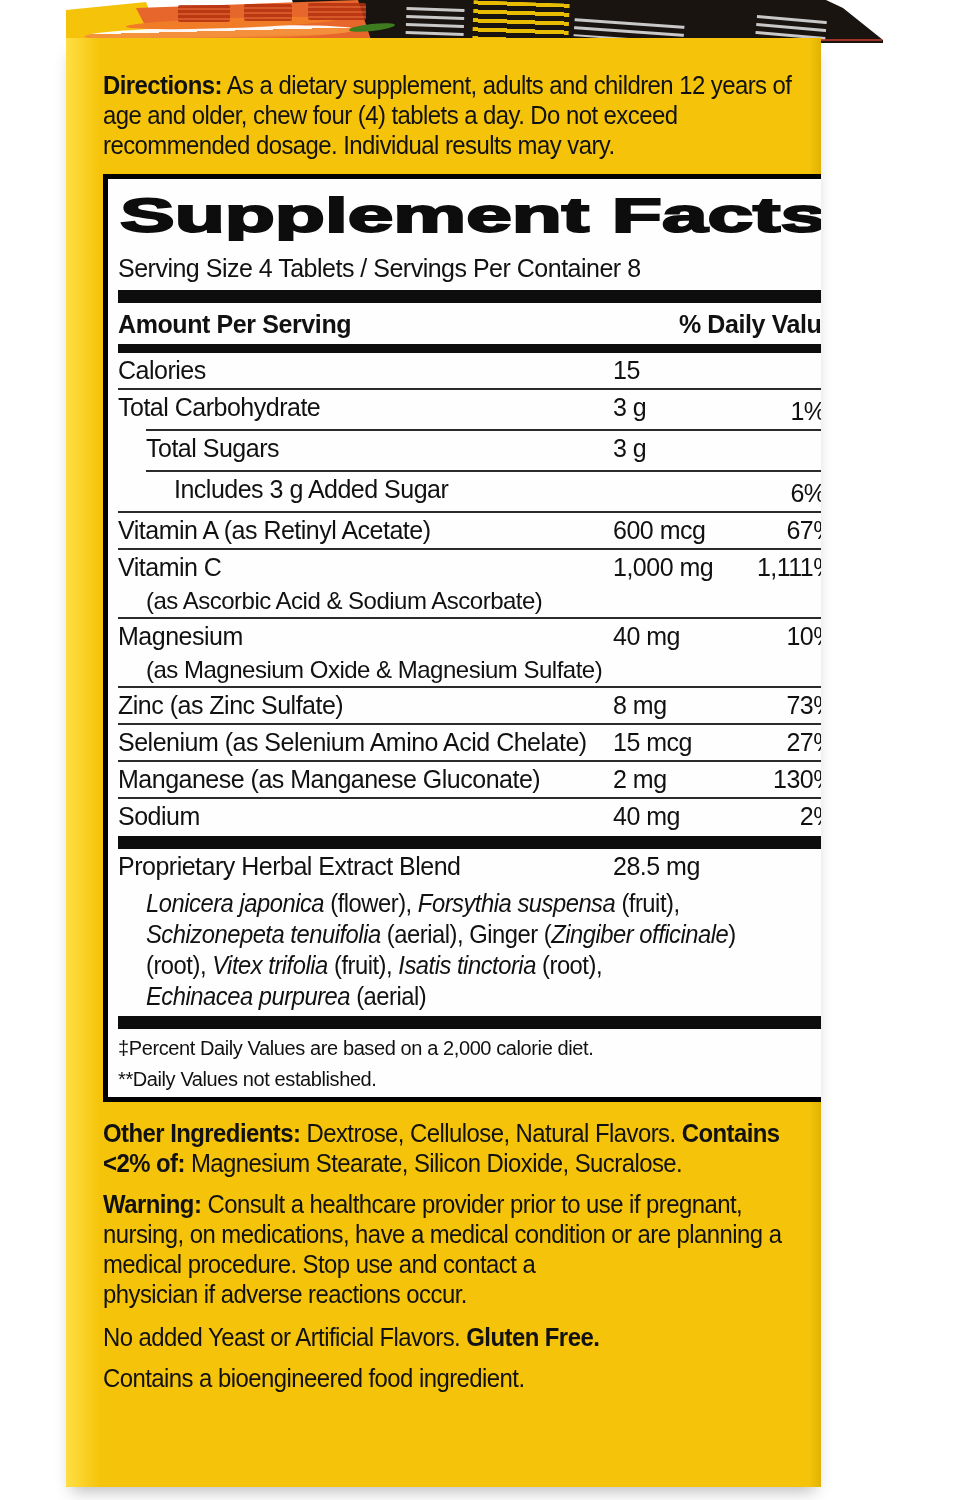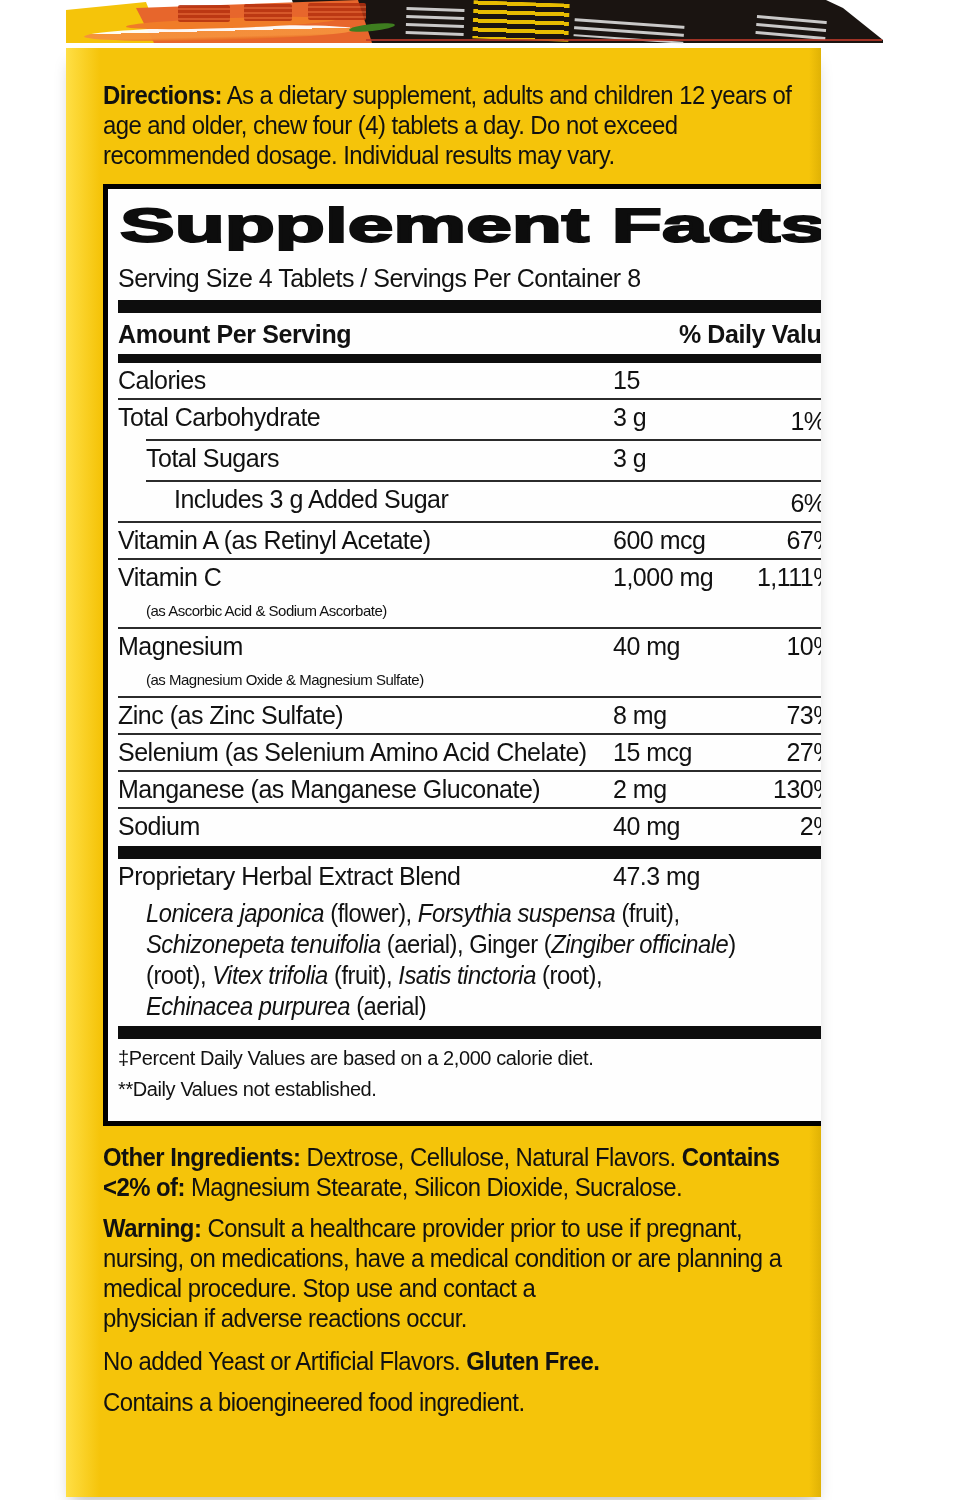--- a/index.html
+++ b/index.html
@@ -32,54 +32,54 @@
     border-radius:50%;transform:rotate(-6deg);}
   .whitemark{position:absolute;background:
     repeating-linear-gradient(180deg,#e8e8e8 0 3px,transparent 3px 8px);
     opacity:.85;filter:blur(.5px);transform:rotate(2deg);}
   .ystripes{position:absolute;left:407px;top:2px;width:96px;height:38px;background:
     repeating-linear-gradient(180deg,#f2c500 0 4px,transparent 4px 9px);
     transform:rotate(2deg);opacity:.95;}
   .redline{position:absolute;left:300px;top:39px;width:516px;height:2px;background:#c0392b;opacity:.8;}
 
   
-  .face{position:absolute;left:66px;top:48px;width:755px;height:1449px;
+  .face{position:absolute;left:66px;top:38px;width:755px;height:1449px;
     background:linear-gradient(90deg,var(--highlight-yellow) 0,var(--box-yellow) 34px,var(--box-yellow) calc(100% - 12px),#e0b205 100%);
     box-shadow:0 10px 16px -6px rgba(0,0,0,.28);
     padding:32px 20px 0 37px;overflow:hidden;}
 
   .tline{white-space:nowrap;}
   .fit{transform:scaleX(.92);transform-origin:0 50%;}
   .b{font-weight:bold;} .i{font-style:italic;}
 
   .directions{font-size:26px;line-height:30px;letter-spacing:-.6px;}
 
   
   .panel{margin-top:14px;width:745px;background:var(--panel-bg);
-    border:5px solid #000;padding:8px 8px 16px 10px;}
+    border:5px solid #000;padding:8px 8px 2px 10px;}
   .sf-title{display:block;}
   .serving{font-size:25px;line-height:34px;letter-spacing:-.5px;margin-top:10px;}
   .bar{background:#0d0d0d;}
   .bar-a{height:13px;margin:5px 0 6px 0;}
   .bar-b{height:9px;margin-top:5px;}
   .bar-c{height:13px;margin:2px 0 0 0;}
   .bar-d{height:13px;margin:4px 0 4px 0;}
   .cols{display:flex;justify-content:space-between;font-weight:bold;font-size:25px;
     line-height:30px;margin-top:6px;letter-spacing:-.4px;}
   .sf-row{}
   .sep{height:2px;background:#2b2b2b;}
   .sep.ind{margin-left:28px;}
   .sf-main{display:grid;grid-template-columns:495px 140px 1fr;font-size:25px;
     line-height:35px;letter-spacing:-.5px;}
   .sf-name{white-space:nowrap;overflow:visible;}
   .ind1{padding-left:28px;} .ind2{padding-left:56px;}
   .sf-amt{white-space:nowrap;}
   .sf-dv{text-align:right;white-space:nowrap;}
   .sup{font-size:17px;vertical-align:7px;letter-spacing:0;}
-  .sf-sub{font-size:15px;line-height:32px;letter-spacing:-.5px;padding-left:28px;white-space:nowrap;}
+  .sf-sub{font-size:24px;line-height:32px;letter-spacing:-.5px;padding-left:28px;white-space:nowrap;}
   .herb-lines{padding-left:28px;font-size:25px;line-height:31px;letter-spacing:-.5px;}
   .herb-lines .tline{transform:scaleX(.95);transform-origin:0 50%;}
   .footnotes{font-size:20px;line-height:31px;letter-spacing:-.4px;}
 
   
   .below{margin-top:16px;font-size:26px;line-height:30px;letter-spacing:-.6px;}
   .para{margin-top:11px;}
   .para:first-child{margin-top:0;}
 </style>
 </head>
@@ -214,21 +214,21 @@
               <span class="sf-dv">2%</span>
             </div>
           </div>
         </div>
 
       <div class="bar bar-c"></div>
 
       <div class="sf-row">
         <div class="sf-main">
           <span class="sf-name">Proprietary Herbal Extract Blend</span>
-          <span class="sf-amt">47.3 mg</span>
+          <span class="sf-amt">28.5 mg</span>
           <span class="sf-dv"><span class="sup">**</span></span>
         </div>
         <div class="herb-lines">
             <div class="tline"><span class="i">Lonicera japonica</span><span> (flower), </span><span class="i">Forsythia suspensa</span><span> (fruit),</span></div>
             <div class="tline"><span class="i">Schizonepeta tenuifolia</span><span> (aerial), Ginger (</span><span class="i">Zingiber officinale</span><span>)</span></div>
             <div class="tline"><span>(root), </span><span class="i">Vitex trifolia</span><span> (fruit), </span><span class="i">Isatis tinctoria</span><span> (root),</span></div>
             <div class="tline"><span class="i">Echinacea purpurea</span><span> (aerial)</span></div>
           </div>
       </div>
 

